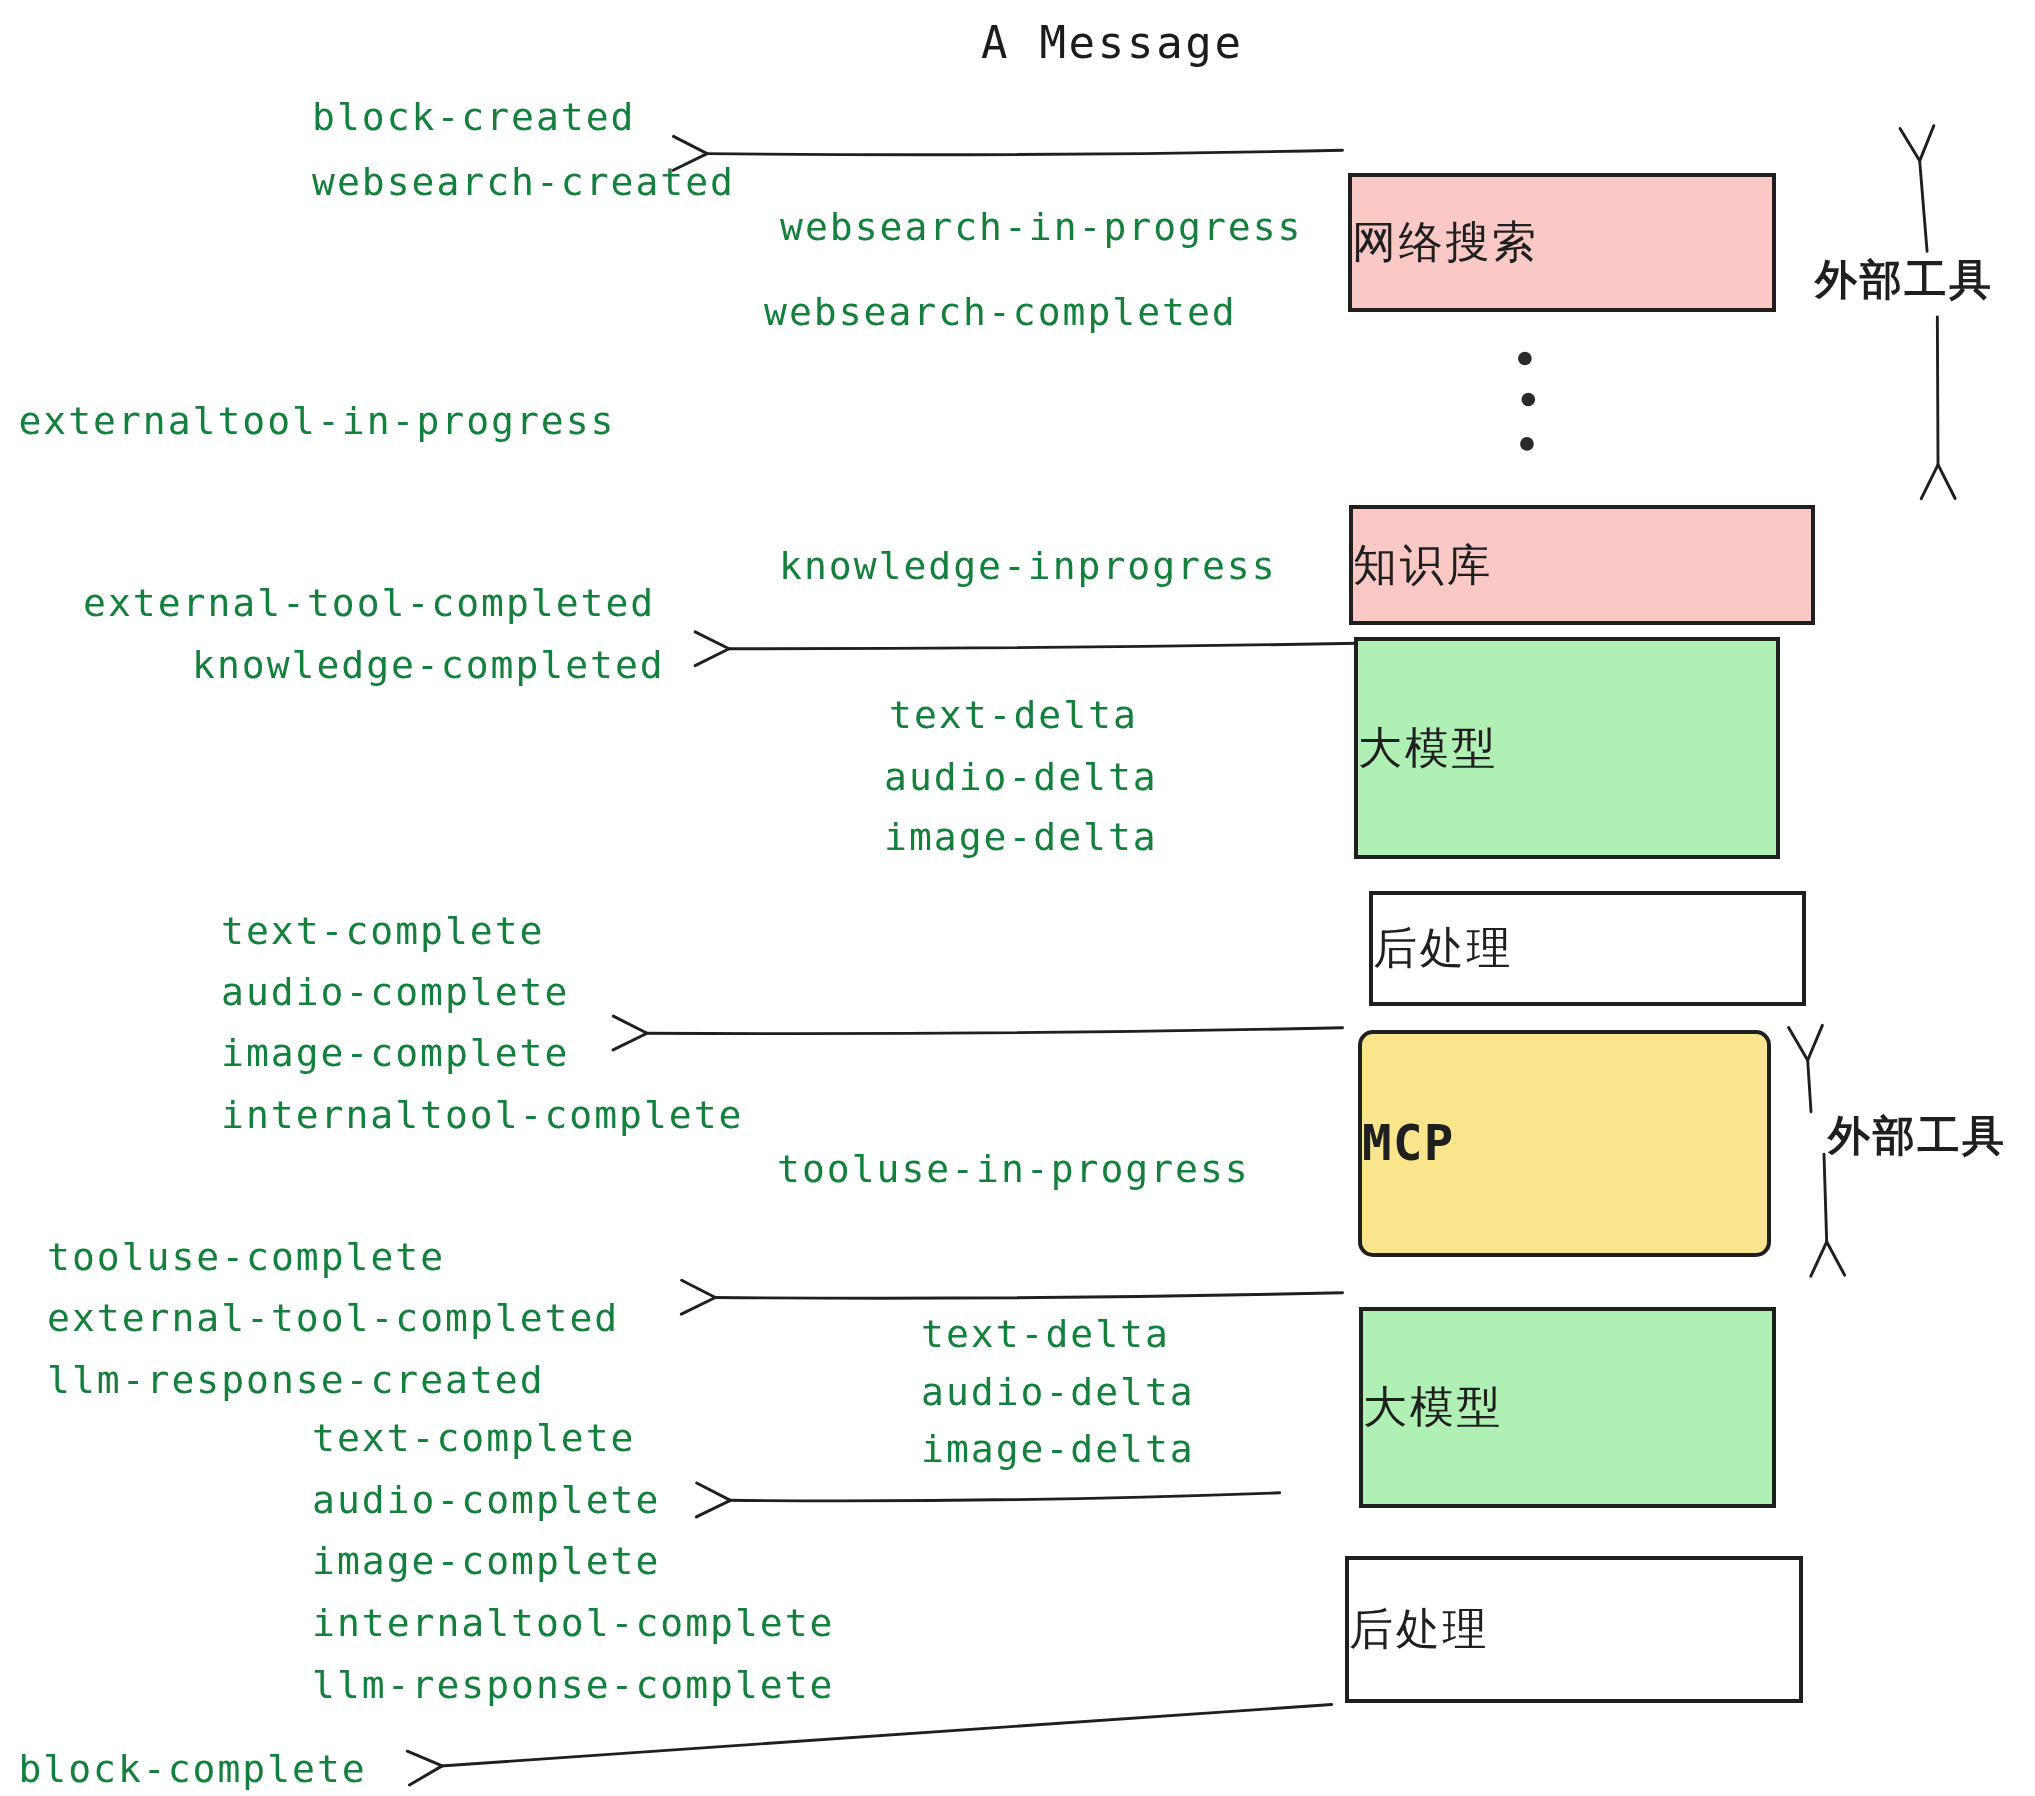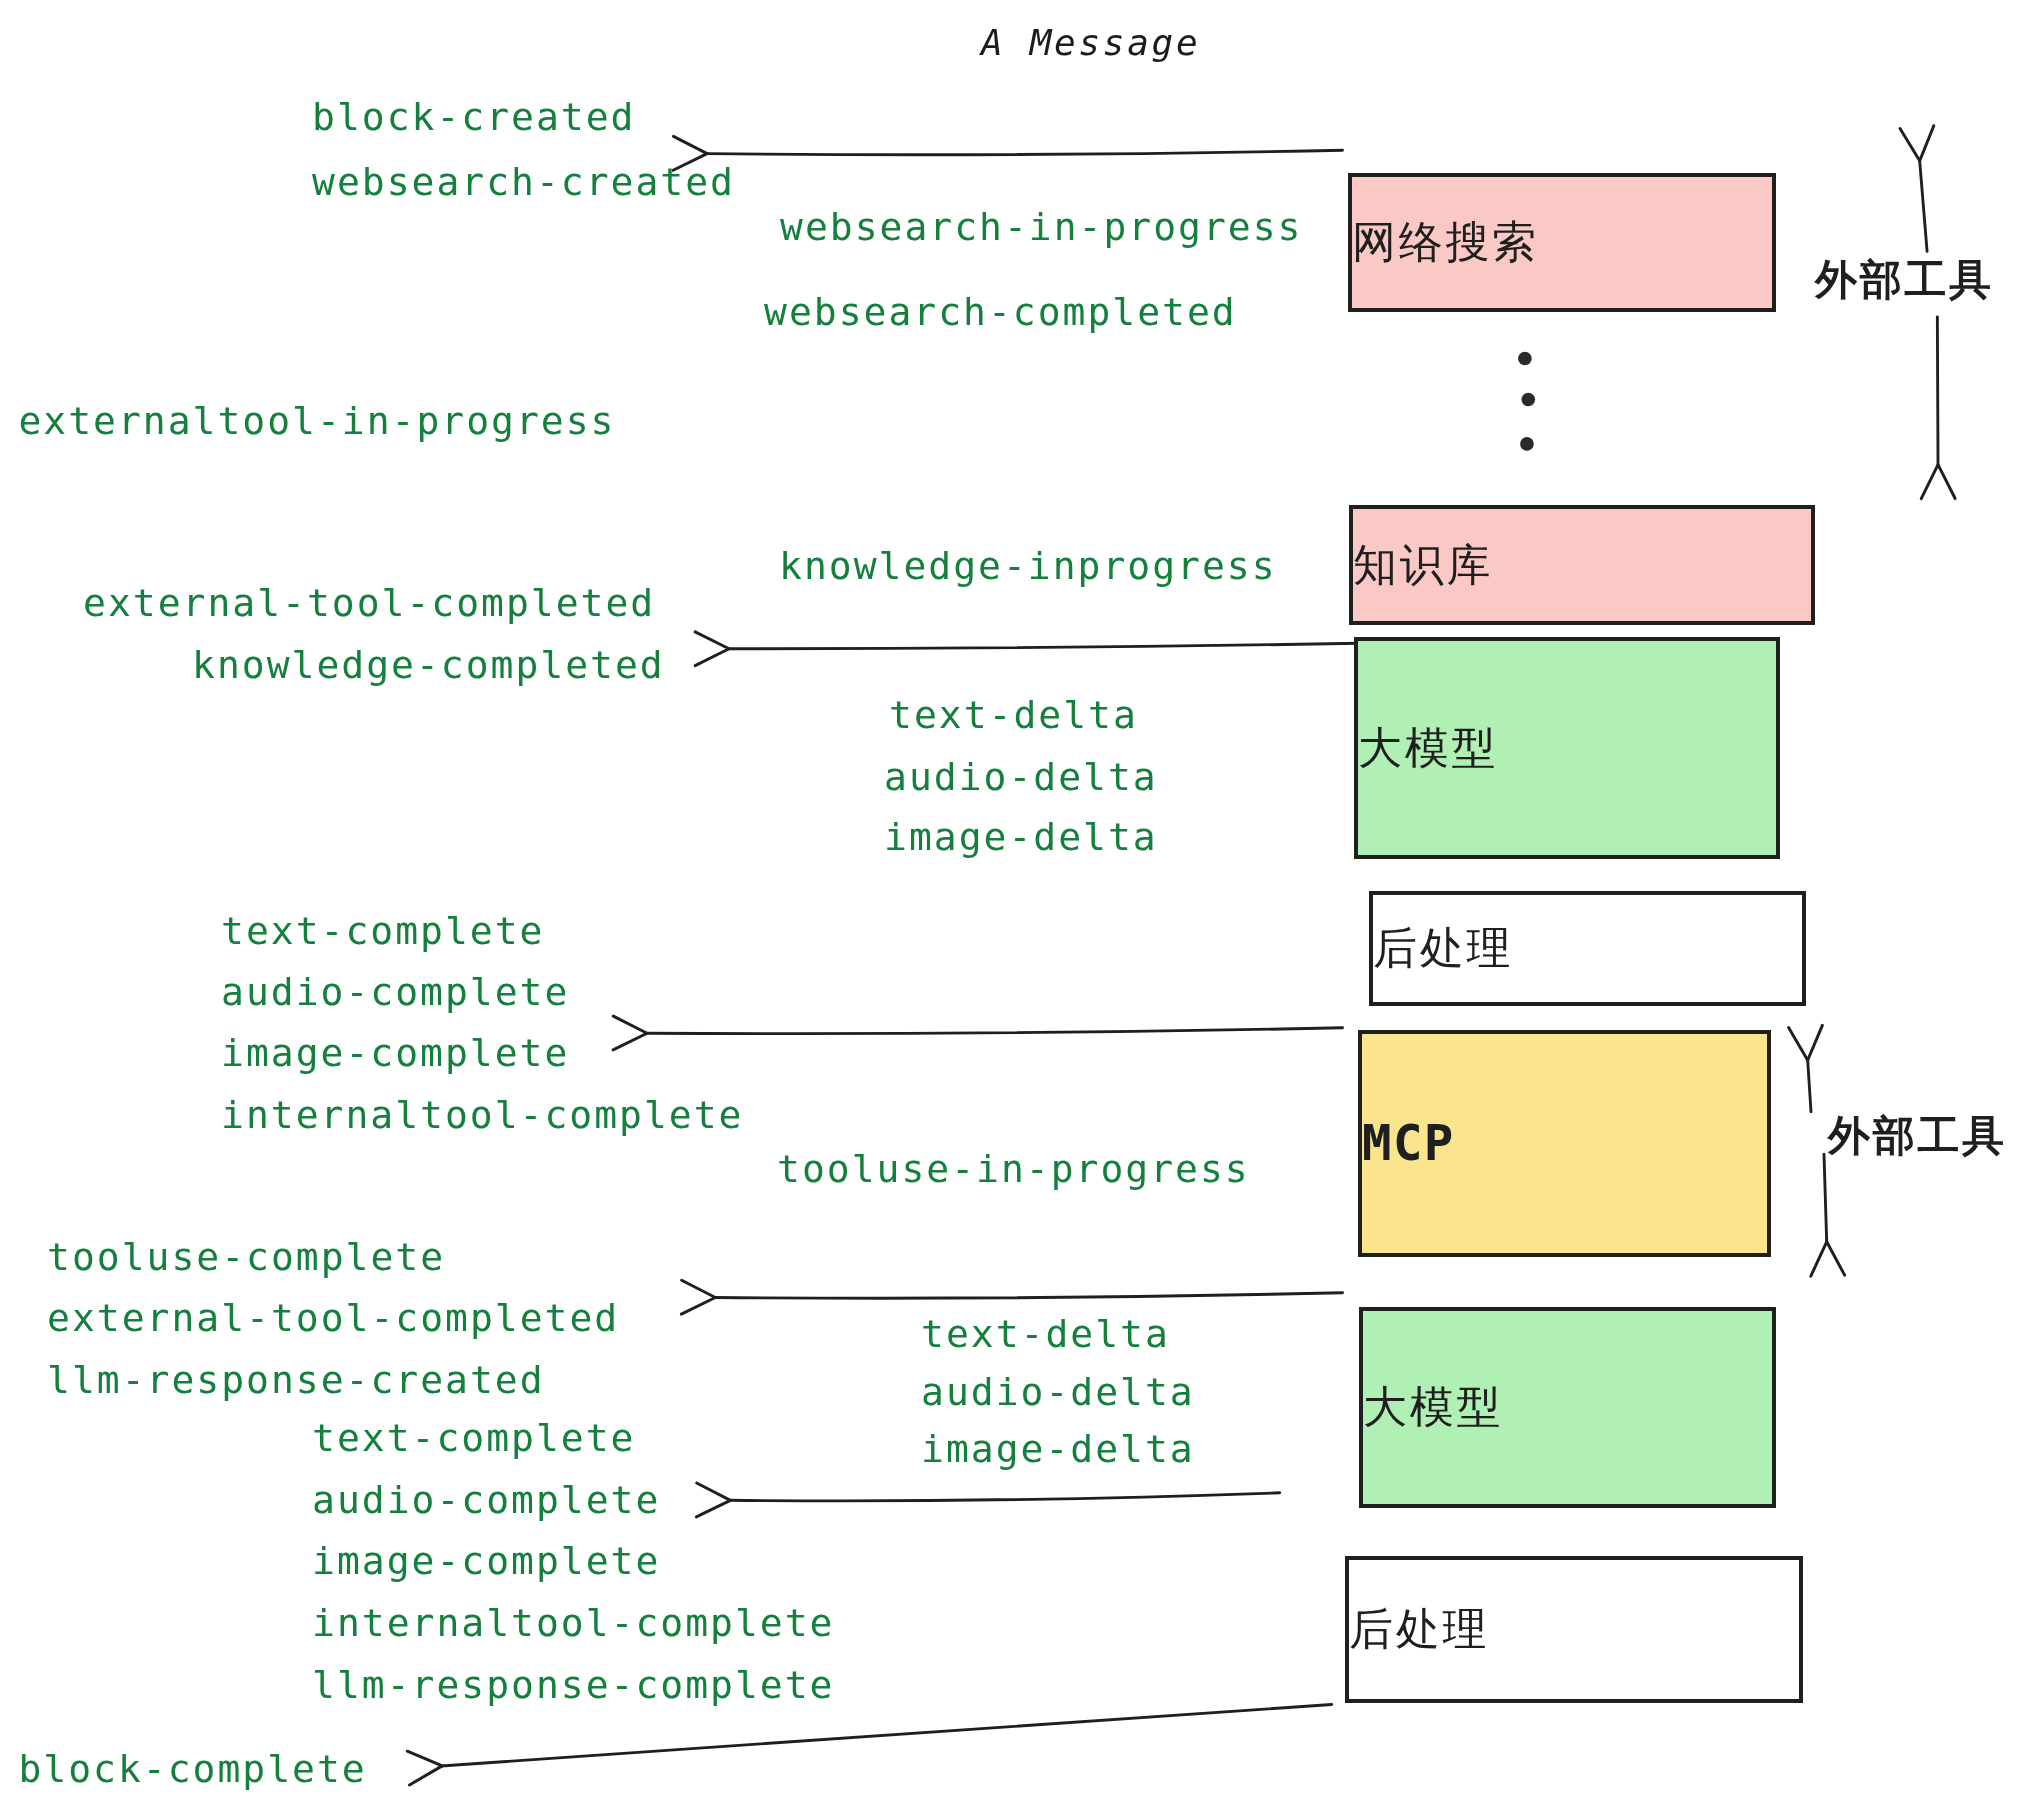--- a/index.html
+++ b/index.html
@@ -20,46 +20,45 @@
     letter-spacing:2px;
     font-weight:500;
     white-space:nowrap;
     color:#15803d;
   }
   
   .title{
     position:absolute;
     transform:translateY(-50%);
     font-family:"DejaVu Sans Mono", monospace;
-    font-size:36px;
+    font-size:44px;
     letter-spacing:2.7px;
     font-weight:500;
     white-space:nowrap;
-    font-style:italic;
   }
   
   .box{
     position:absolute;
     box-sizing:border-box;
     border:4.1px solid #1f1f1f;
     display:flex;
     align-items:center;
     justify-content:flex-start;
     font-family:"DejaVu Sans", "Liberation Sans", sans-serif;
     font-size:44px;
     font-weight:500;
     letter-spacing:2.7px;
     color:#1f1f1f;
     white-space:nowrap;
   }
   .box--pink{background:#fbc9c5;}
   .box--green{background:#b1f0b4;}
   .box--yellow{background:#fae58d;}
   .box--white{background:#ffffff;}
-  .box--mcp{font-family:"DejaVu Sans Mono", monospace;font-weight:bold;font-size:49px;letter-spacing:1.4px;}
+  .box--mcp{font-family:"DejaVu Sans Mono", monospace;font-weight:bold;font-size:49px;letter-spacing:1.4px;border-radius:15px;}
   
   .side-label{
     position:absolute;
     transform:translateY(-50%);
     font-family:"DejaVu Sans", "Liberation Sans", sans-serif;
     font-size:42px;
     font-weight:700;
     letter-spacing:2.7px;
     white-space:nowrap;
     color:#1f1f1f;

